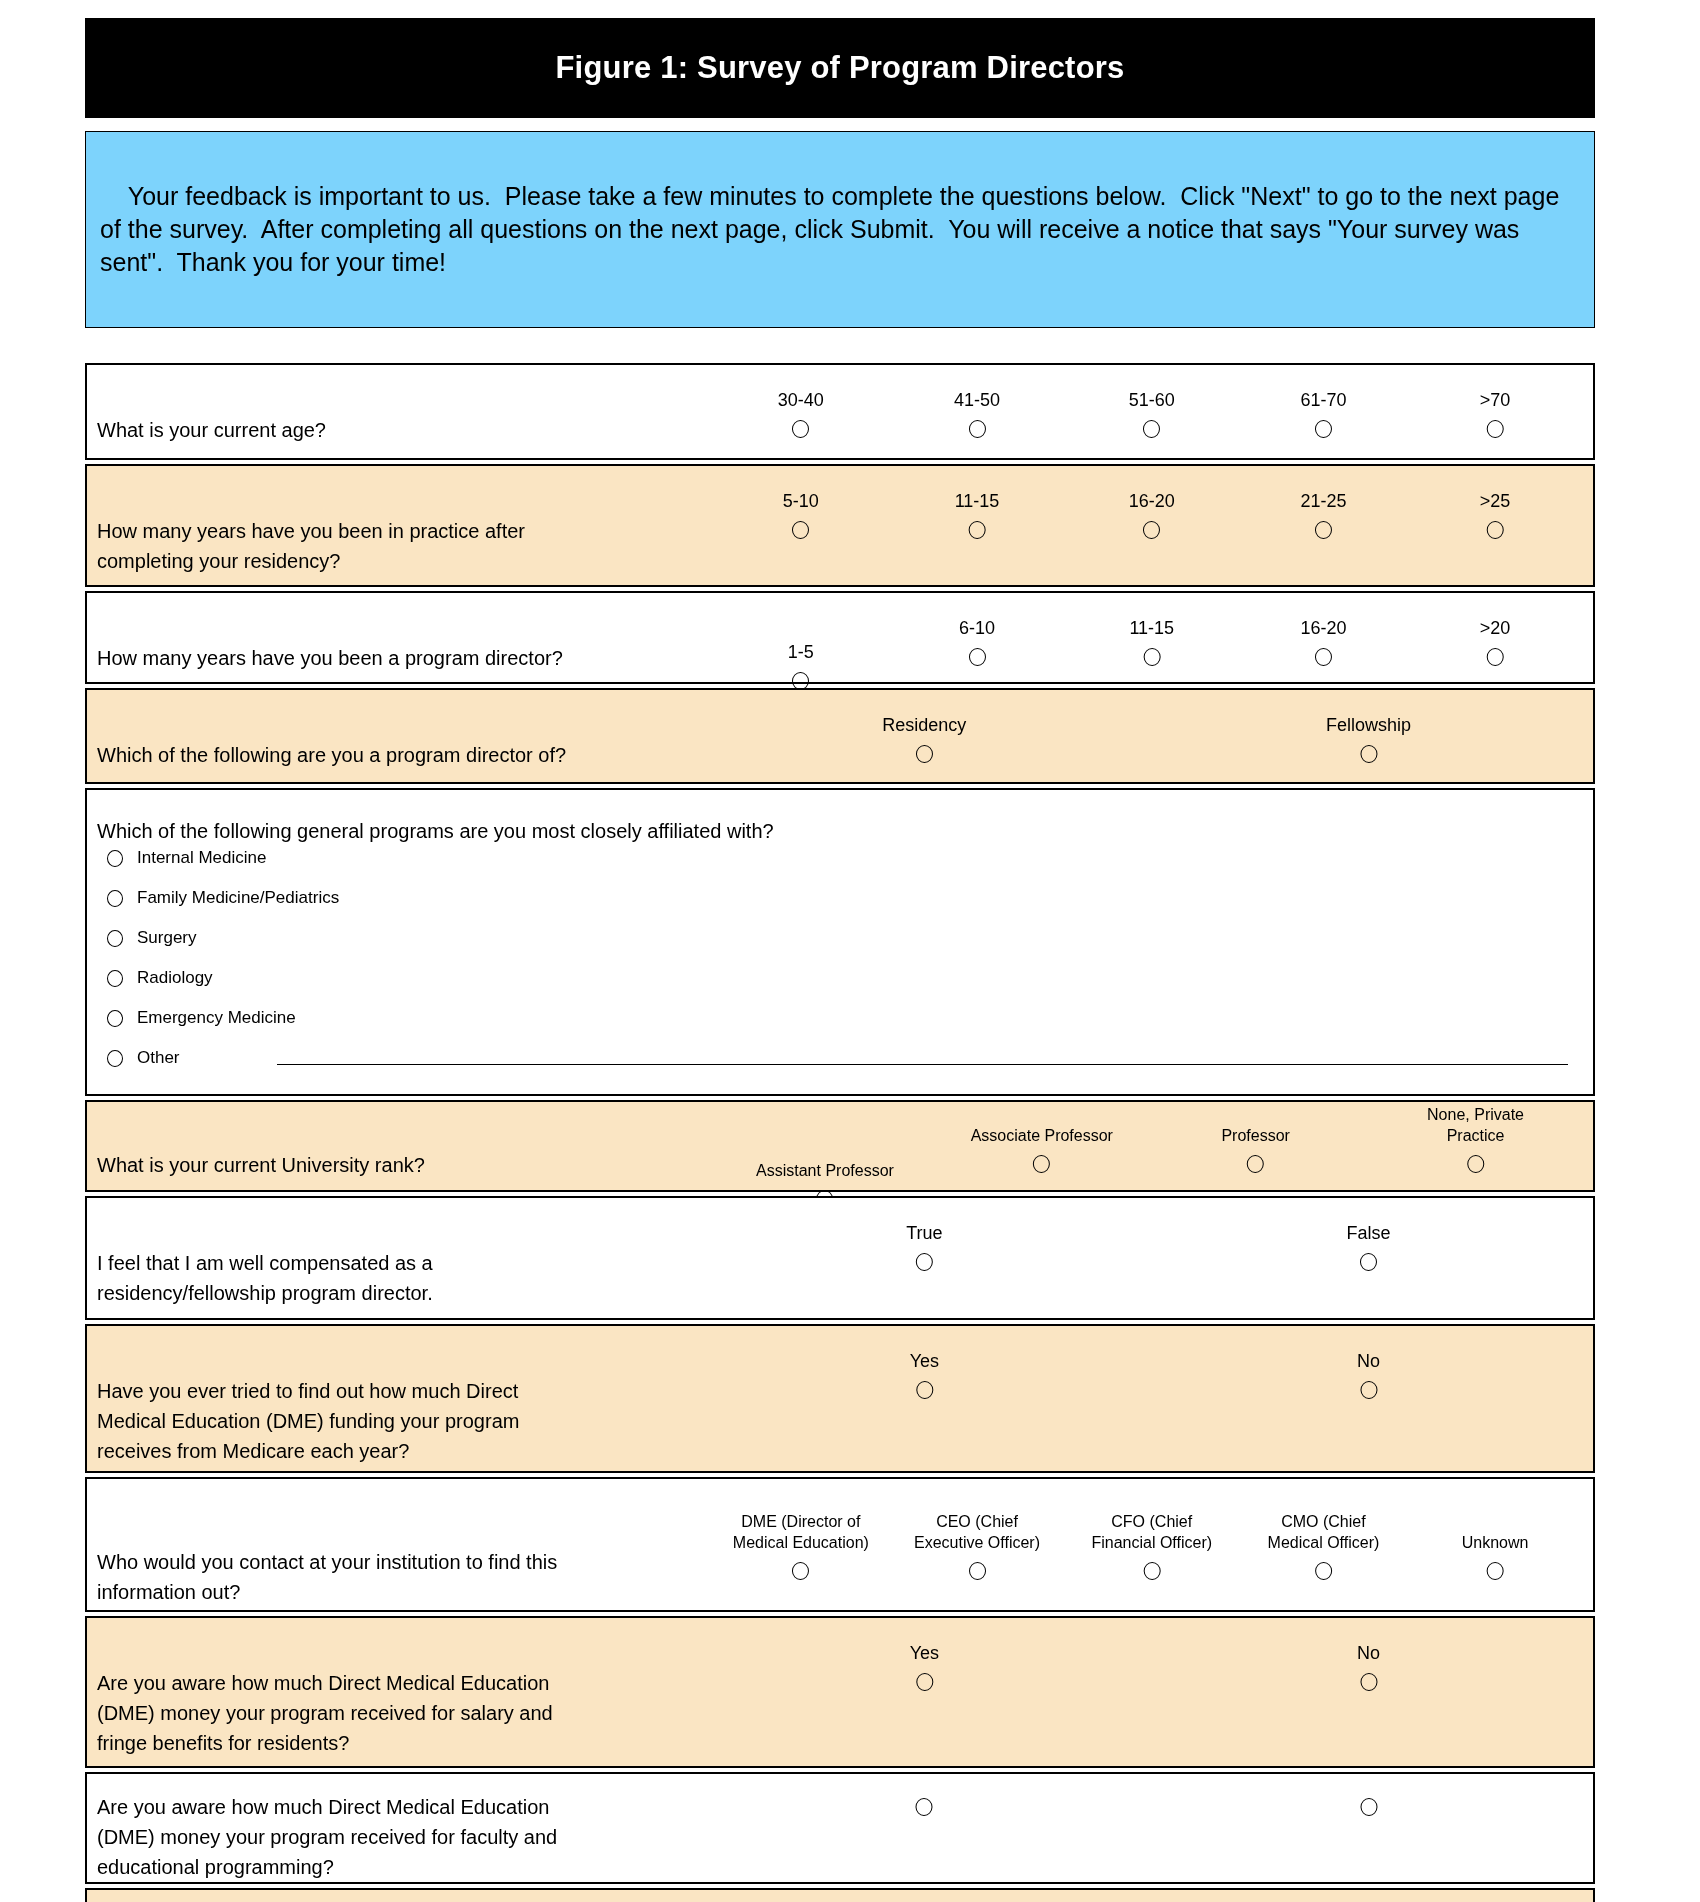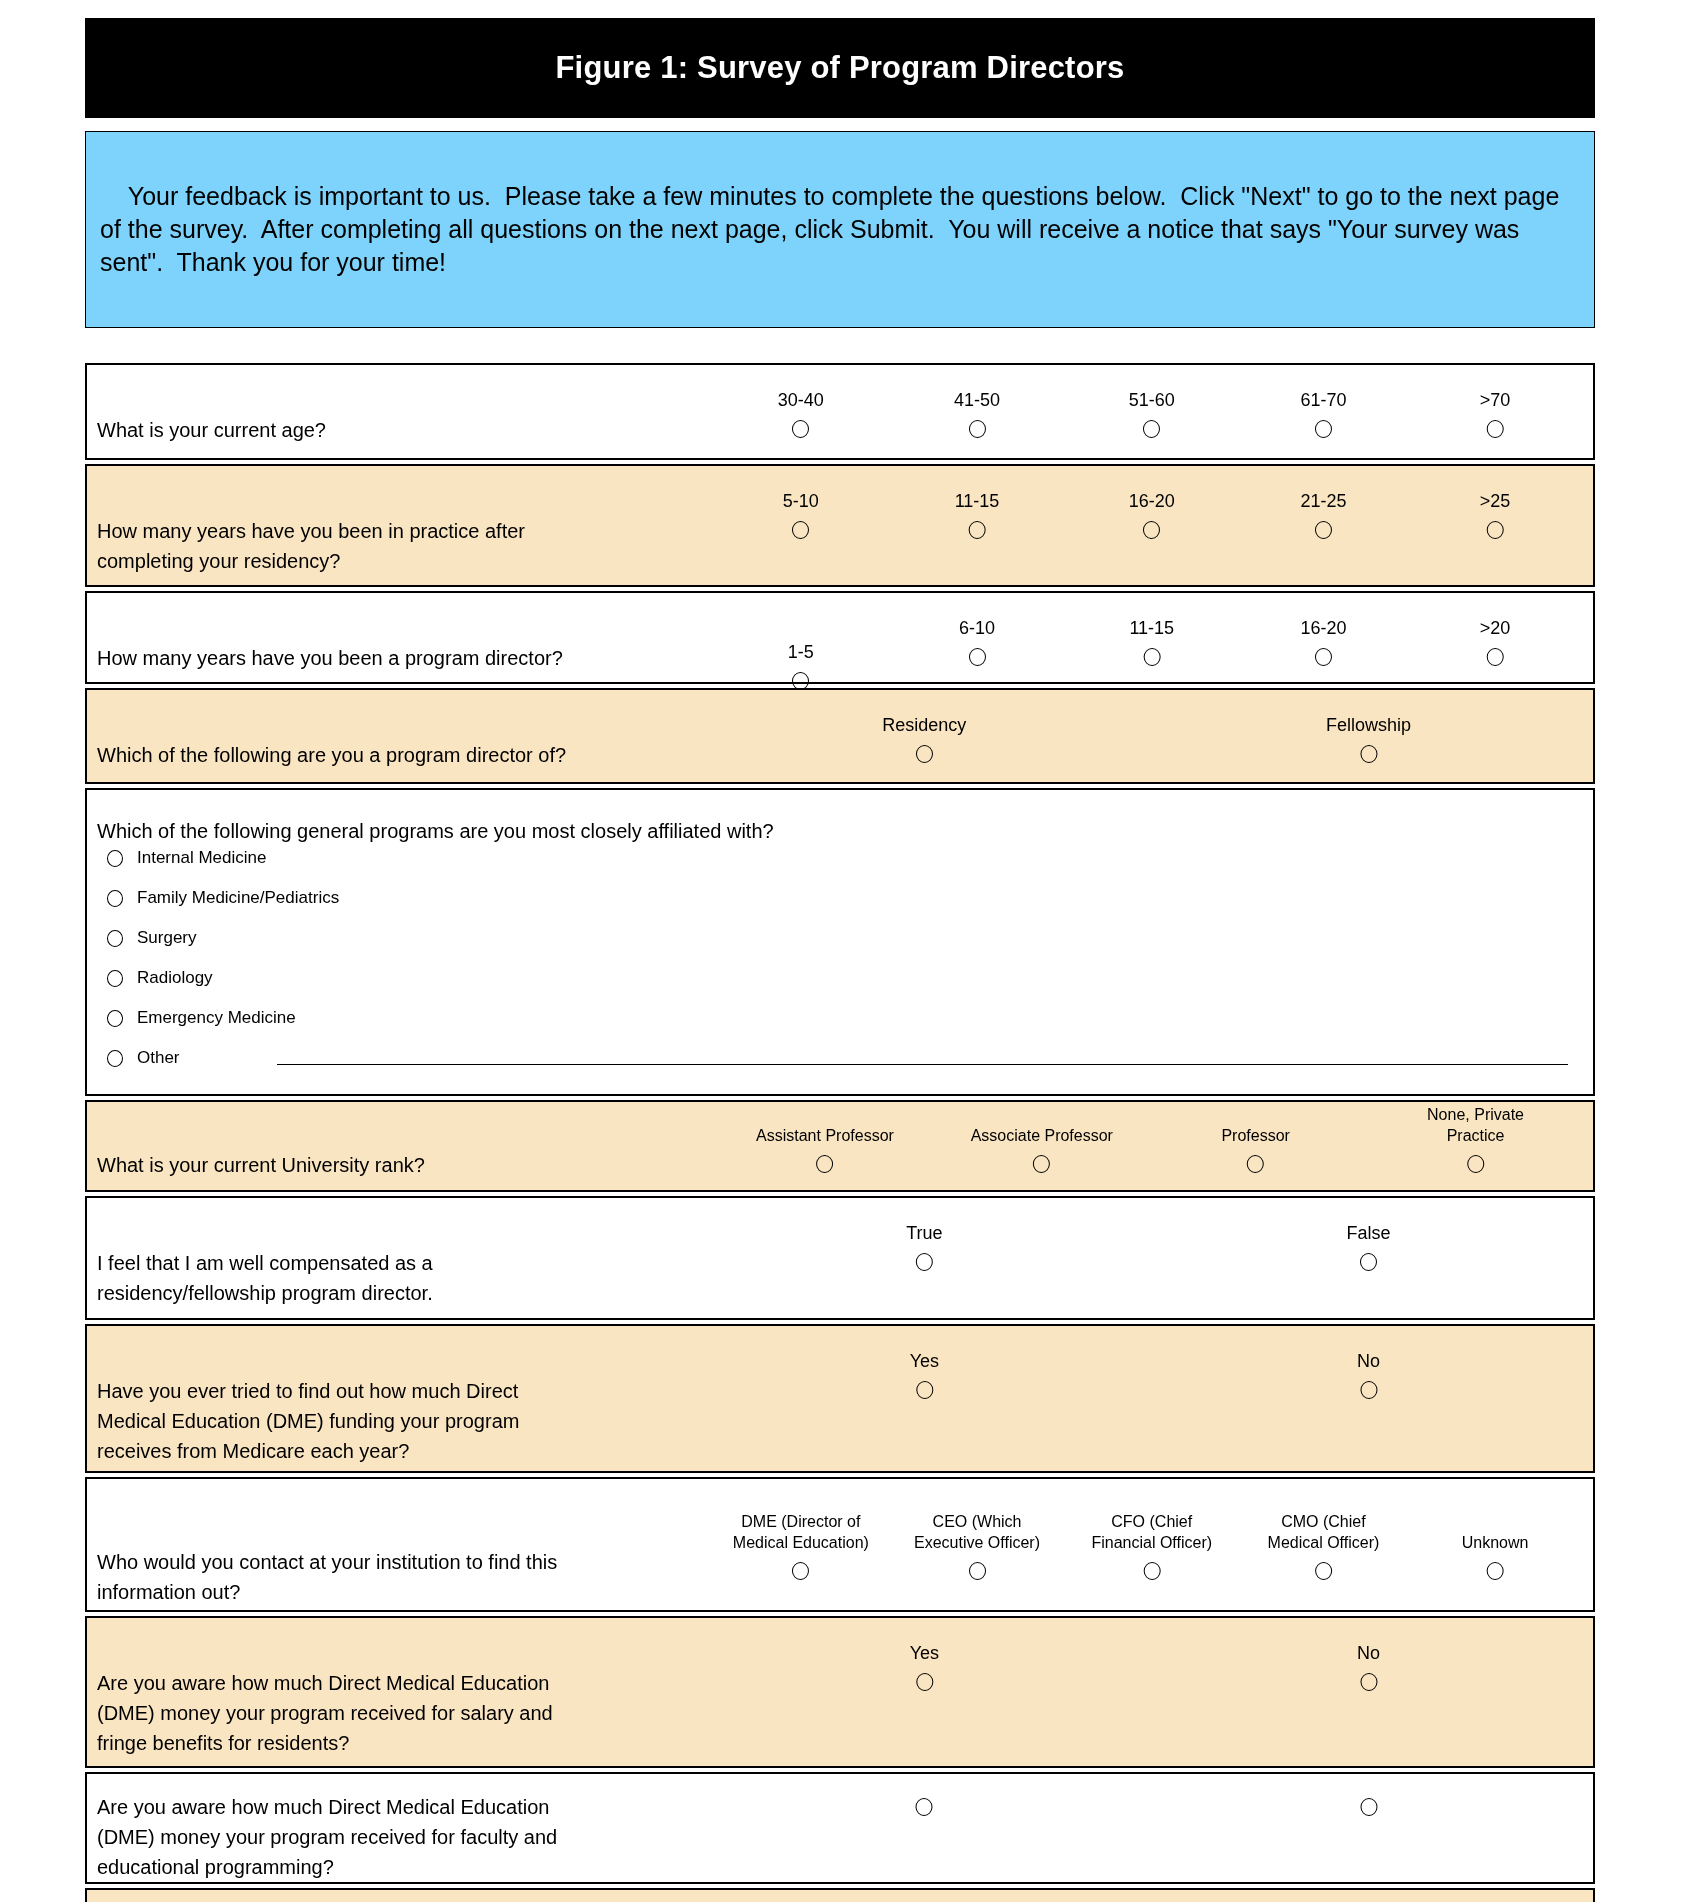--- a/index.html
+++ b/index.html
@@ -148,21 +148,21 @@
         </div>
         <div class="list-item" style="top: 258px;">
           <span class="radio"></span>
           <span class="li-label">Other</span>
         </div>
         <div class="writein" style="top: 274px; left: 190px; right: 25px;"></div>
       </div>
       <div class="row shaded" style="height: 92px; background: rgb(250, 229, 195);">
         <div class="q" style="top: 48px; width: 620px;">What is your current University rank?</div>
         <div class="opt" style="left: 49%; top: 20px;">
-          <div class="opt-label small" style="height: 24px;">Assistant Professor</div>
+          <div class="opt-label small" style="height: 24px; margin-top: 35px;">Assistant Professor</div>
           <span class="radio"></span>
         </div>
         <div class="opt" style="left: 63.4%; top: 20px;">
           <div class="opt-label small" style="height: 24px;">Associate Professor</div>
           <span class="radio"></span>
         </div>
         <div class="opt" style="left: 77.6%; top: 20px;">
           <div class="opt-label small" style="height: 24px;">Professor</div>
           <span class="radio"></span>
         </div>
@@ -194,21 +194,21 @@
         </div>
       </div>
       <div class="row" style="height: 135px;">
         <div class="q" style="top: 68px; width: 530px;">Who would you contact at your institution to find this information out?</div>
         <div class="opt" style="left: 47.4%; top: 26px;">
           <div class="opt-label small" style="height: 48px;">DME (Director of
 Medical Education)</div>
           <span class="radio"></span>
         </div>
         <div class="opt" style="left: 59.1%; top: 26px;">
-          <div class="opt-label small" style="height: 48px;">CEO (Which
+          <div class="opt-label small" style="height: 48px;">CEO (Chief
 Executive Officer)</div>
           <span class="radio"></span>
         </div>
         <div class="opt" style="left: 70.7%; top: 26px;">
           <div class="opt-label small" style="height: 48px;">CFO (Chief
 Financial Officer)</div>
           <span class="radio"></span>
         </div>
         <div class="opt" style="left: 82.1%; top: 26px;">
           <div class="opt-label small" style="height: 48px;">CMO (Chief

